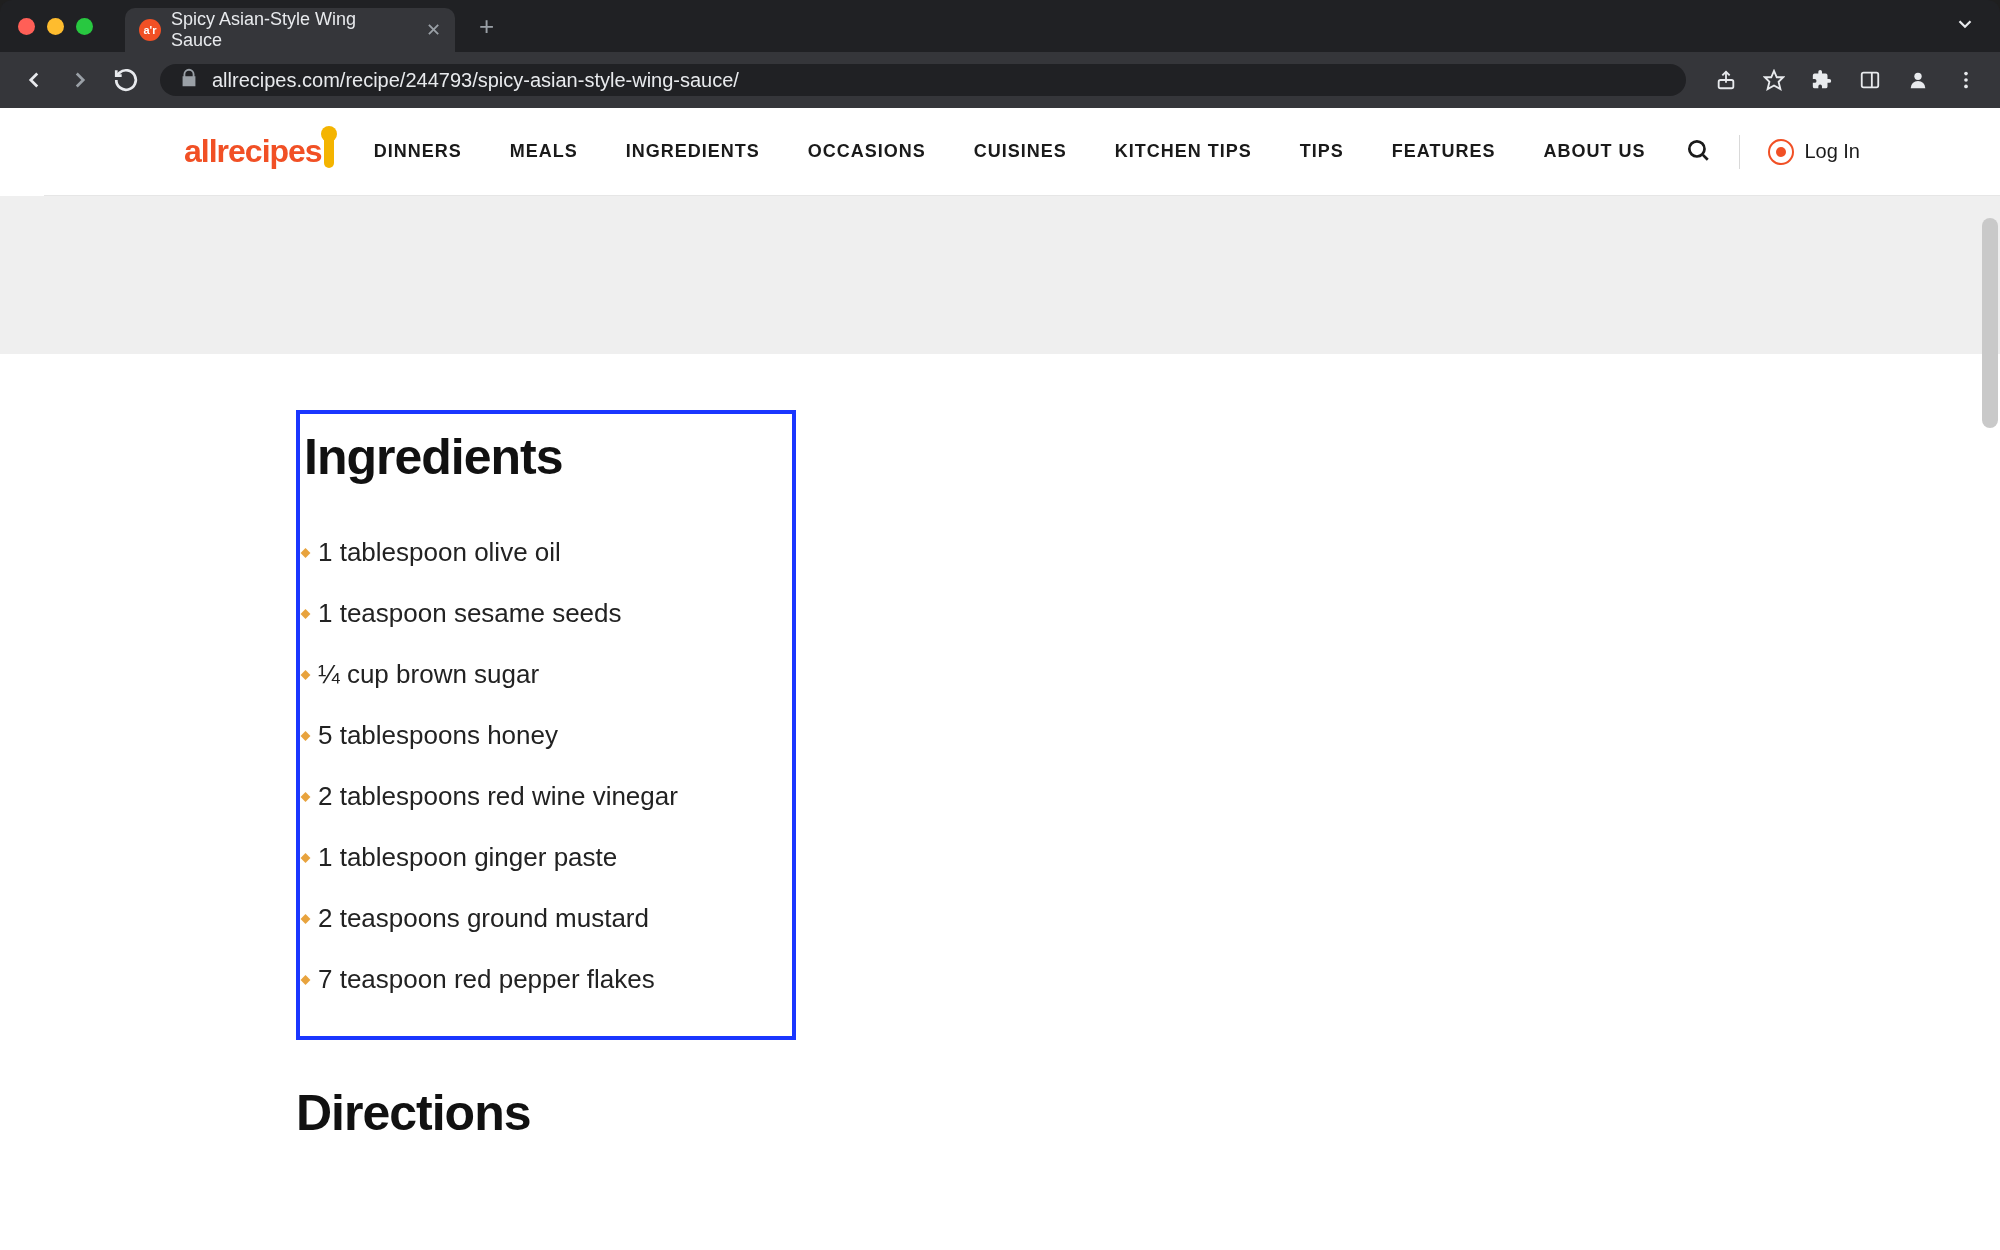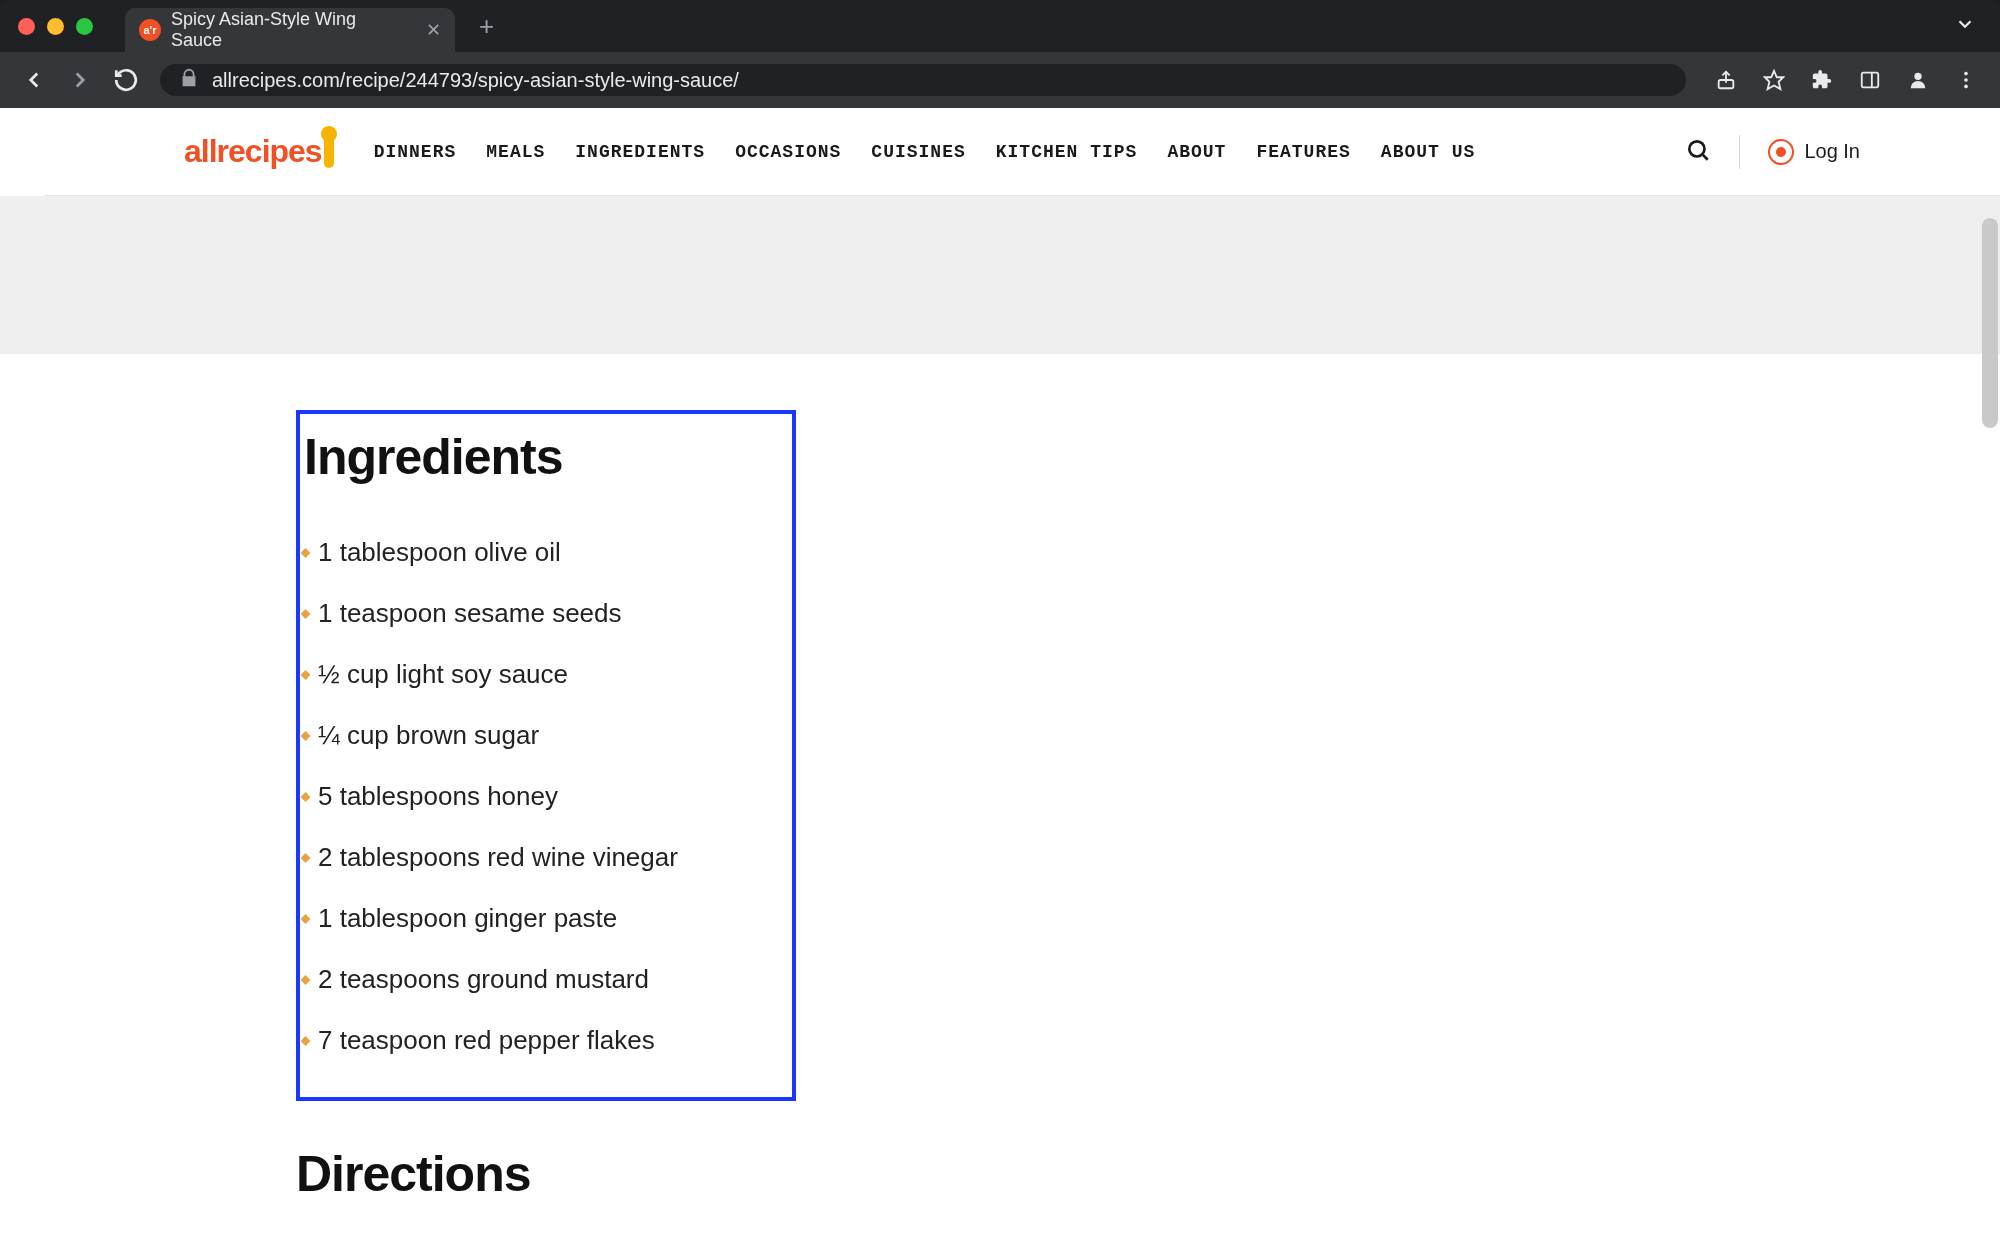--- a/index.html
+++ b/index.html
@@ -119,21 +119,21 @@
     align-items: flex-end;
   }
   .logo .spoon {
     width: 10px; height: 34px; background: #f4b400; border-radius: 5px; margin-left: 2px;
     position: relative; top: -2px;
   }
   .logo .spoon::before {
     content: ""; position: absolute; top: -8px; left: -3px;
     width: 16px; height: 16px; background: #f4b400; border-radius: 50%;
   }
-  .main-nav { display: flex; gap: 30px; flex: 1; font-family: Liberation Mono, monospace; }
+  .main-nav { display: flex; gap: 48px; flex: 1; }
   .main-nav a {
     color: #1a1a1a; text-decoration: none; font-weight: 700;
     font-size: 18px; letter-spacing: 1px;
   }
   .hdr-right { display: flex; align-items: center; gap: 28px; }
   .hdr-right .sep { width: 1px; height: 34px; background: #d9d9d9; }
   .login { display: flex; align-items: center; gap: 10px; font-size: 20px; color: #1a1a1a; justify-content: center; }
   .login .avatar-ic {
     width: 26px; height: 26px; border: 2.5px solid #f15025; border-radius: 50%;
     position: relative;
@@ -296,21 +296,21 @@
       <span>allrecipes</span>
       <span class="spoon"></span>
     </div>
     <nav class="main-nav">
       <a href="#">DINNERS</a>
       <a href="#">MEALS</a>
       <a href="#">INGREDIENTS</a>
       <a href="#">OCCASIONS</a>
       <a href="#">CUISINES</a>
       <a href="#">KITCHEN TIPS</a>
-      <a href="#">ABOUT</a>
+      <a href="#">TIPS</a>
       <a href="#">FEATURES</a>
       <a href="#">ABOUT US</a>
     </nav>
     <div class="hdr-right">
       <span>
         <svg class="ic24" viewBox="0 0 24 24" fill="none" stroke="#1a1a1a" stroke-width="2.5">
             <circle cx="11" cy="11" r="7"></circle>
             <line x1="21" y1="21" x2="16.5" y2="16.5"></line>
           </svg>
       </span>
@@ -323,21 +323,20 @@
   </div>
 
   <div class="ad-band"></div>
 
   <div class="recipe-area">
     <div class="ingredients-box">
       <h2 class="section-title">Ingredients</h2>
       <ul class="ing-list">
         <li>1 tablespoon olive oil</li>
         <li>1 teaspoon sesame seeds</li>
-        <li>½ cup light soy sauce</li>
         <li>¼ cup brown sugar</li>
         <li>5 tablespoons honey</li>
         <li>2 tablespoons red wine vinegar</li>
         <li>1 tablespoon ginger paste</li>
         <li>2 teaspoons ground mustard</li>
         <li>7 teaspoon red pepper flakes</li>
       </ul>
     </div>
     <h2 class="directions-title">Directions</h2>
   </div>

